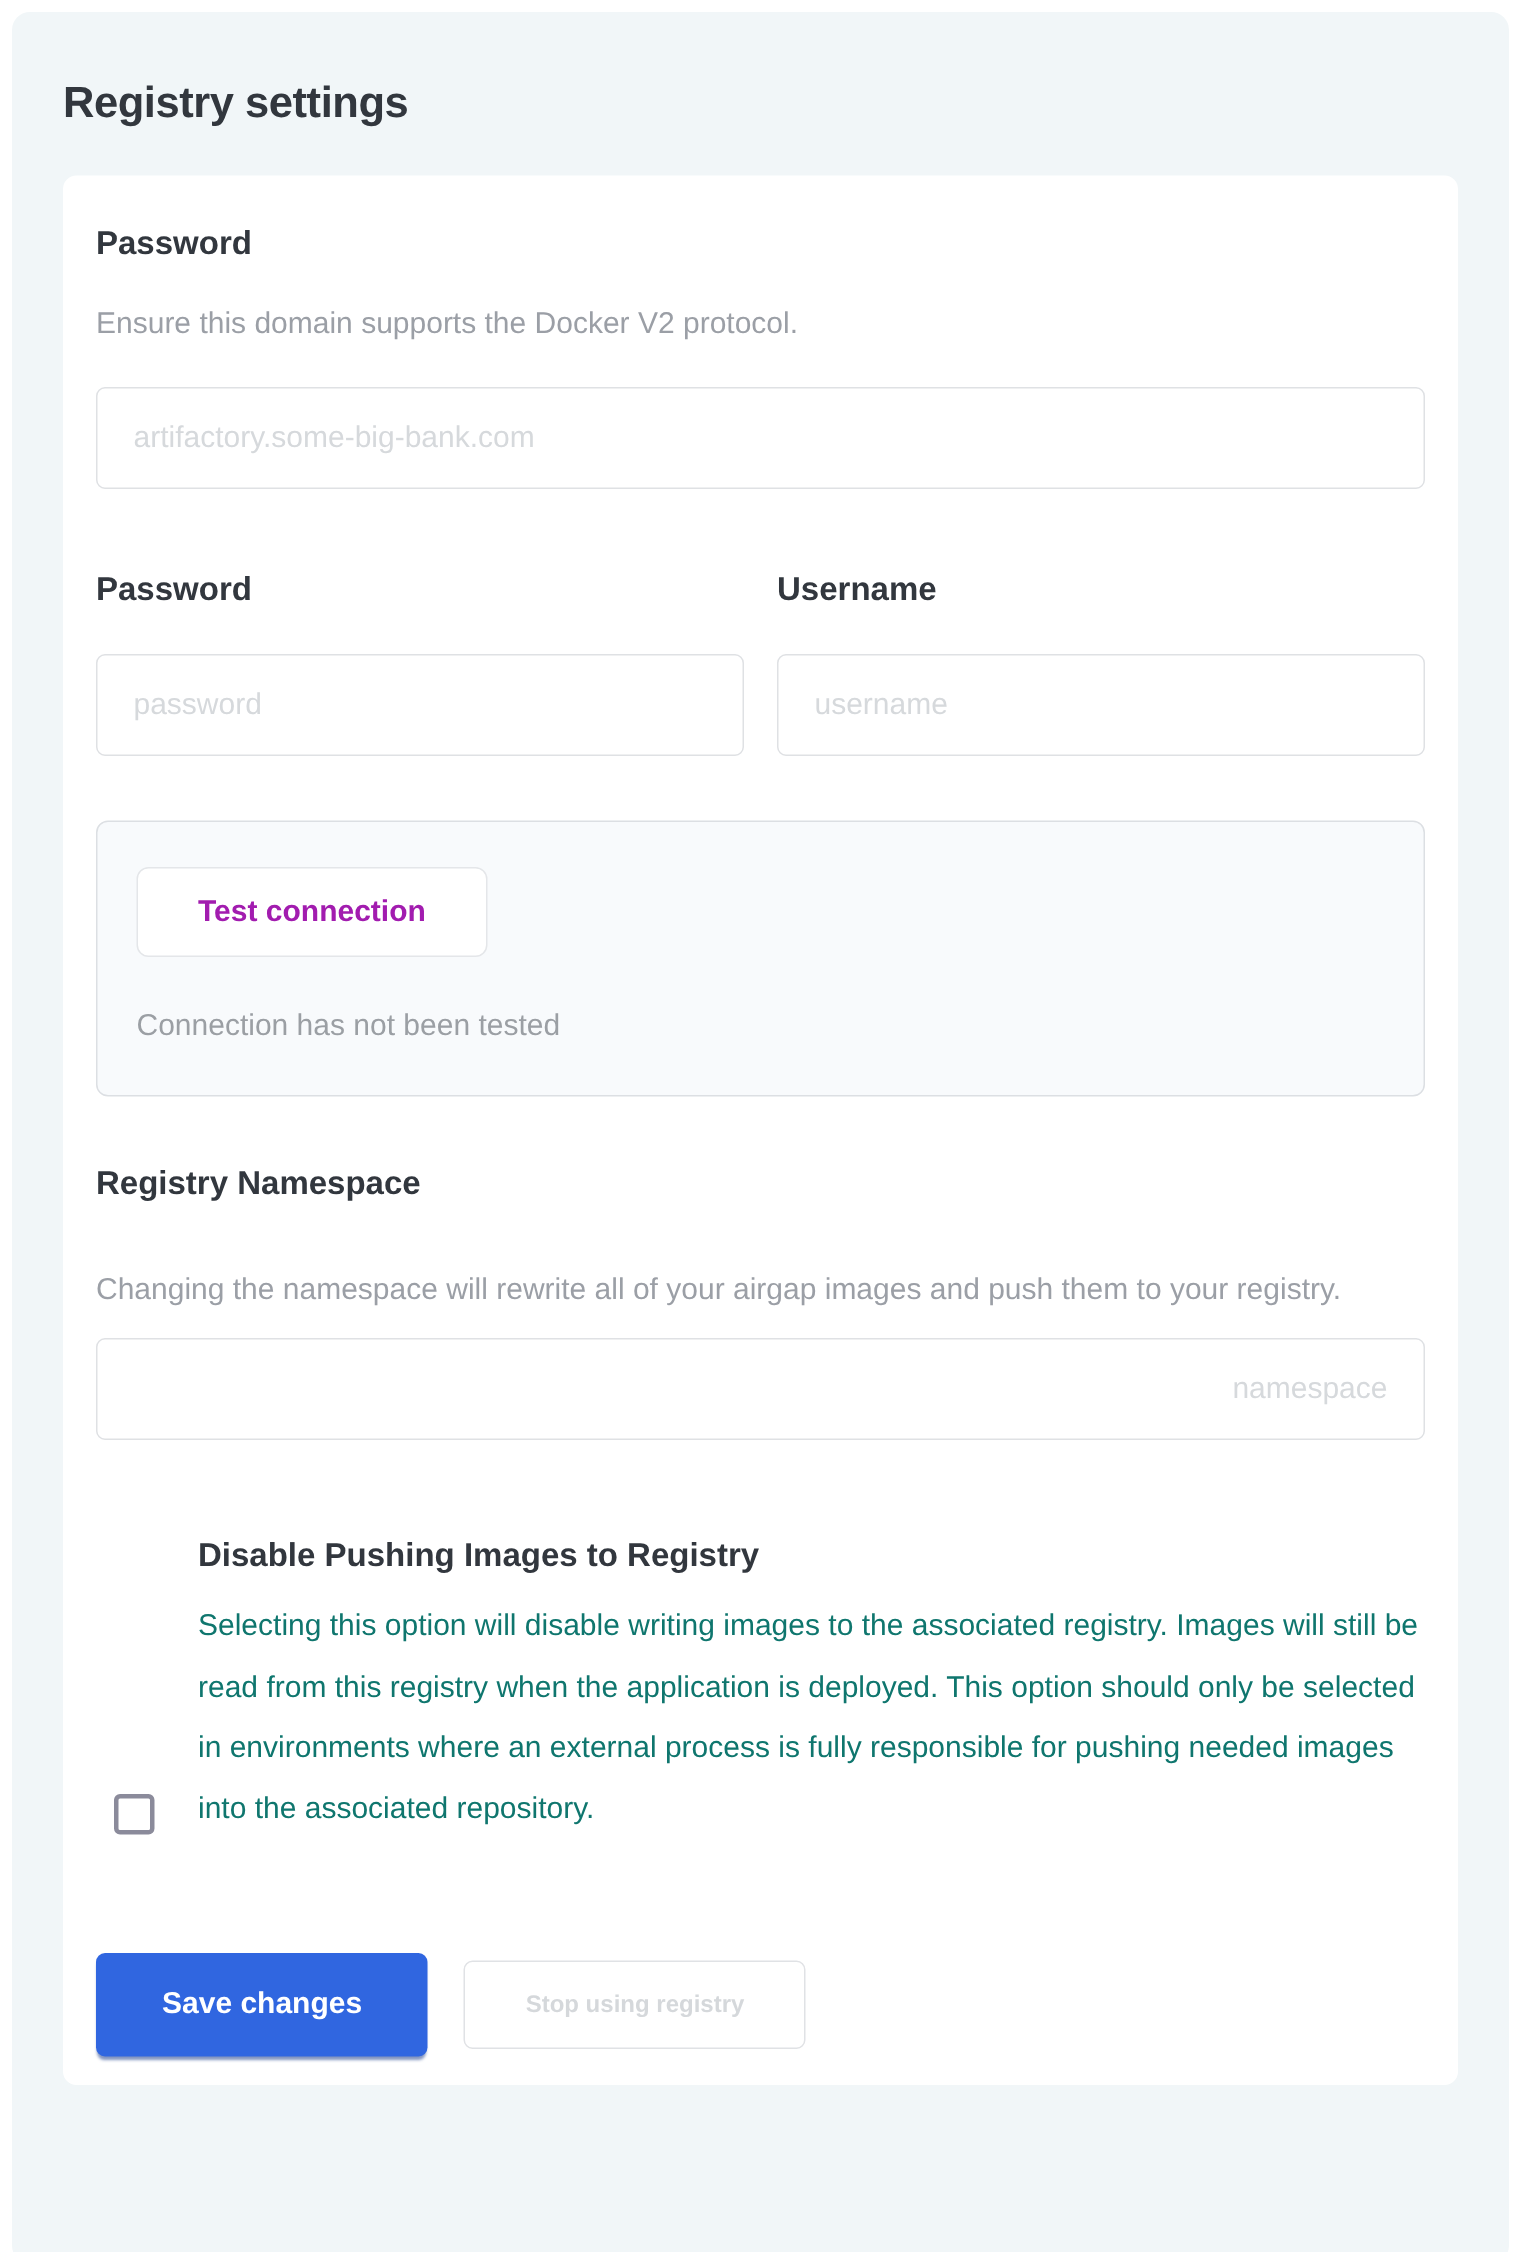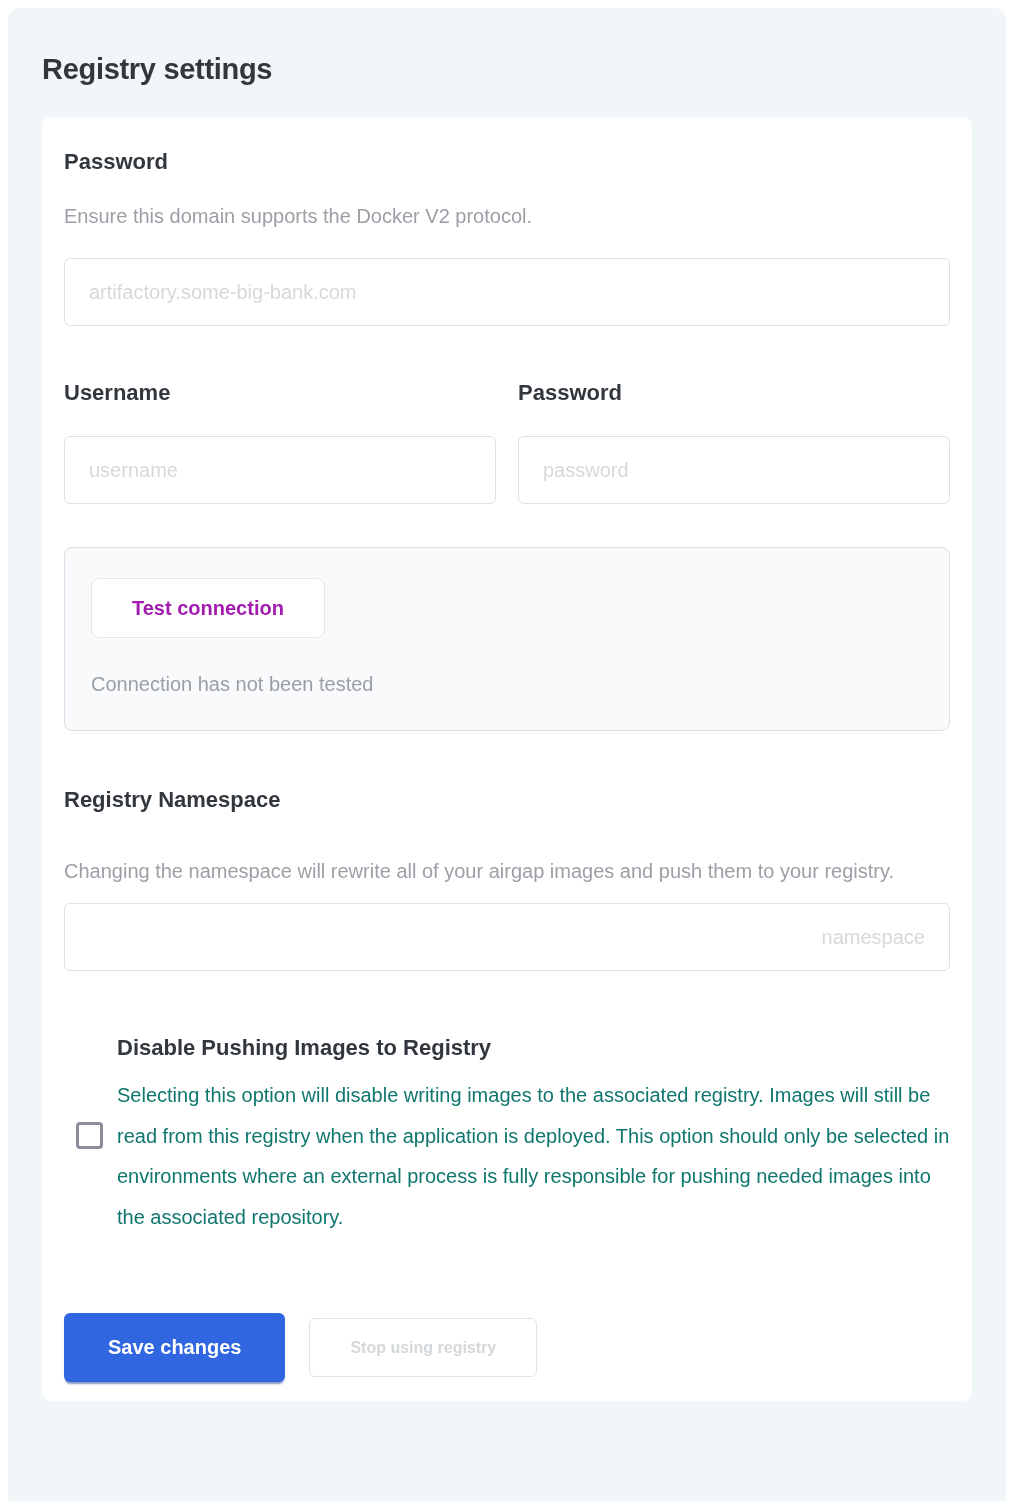--- a/index.html
+++ b/index.html
@@ -87,26 +87,27 @@
     font-weight: 700;
     color: #a21caf;
     cursor: not-allowed;
   }
   .test-status {
     margin-top: 32px;
     font-size: 20px;
     color: #9b9fa4;
     line-height: 28px;
   }
-  .section-gap { margin-top: 55px; }
+  .section-gap { margin-top: 44px; }
   .checkbox-row {
     margin-top: 62px;
     display: flex;
-    align-items: center;
+    align-items: flex-end;
     padding-left: 8px;
+    gap: 15px;
   }
   .checkbox {
     flex: 0 0 auto;
     width: 27px; height: 27px;
     border: 3px solid #8b8b9b;
     border-radius: 4px;
     background: #ffffff;
     margin-right: 14px;
     appearance: none;
     -webkit-appearance: none;
@@ -165,26 +166,26 @@
   <h1 class="page-title">Registry settings</h1>
 
   <div class="card">
 
     <div class="field-label">Password</div>
     <div class="help-text tight">Ensure this domain supports the Docker V2 protocol.</div>
     <input class="text-input" type="text" placeholder="artifactory.some-big-bank.com" style="">
 
     <div class="two-col">
       <div>
+        <div class="field-label">Password</div>
+        <input class="text-input" type="password" placeholder="password" style="">
+      </div>
+      <div>
         <div class="field-label">Username</div>
         <input class="text-input" type="text" placeholder="username" style="">
-      </div>
-      <div>
-        <div class="field-label">Password</div>
-        <input class="text-input" type="password" placeholder="password" style="">
       </div>
     </div>
 
     <div class="test-panel">
       <button class="test-connection-btn" disabled="">Test connection</button>
       <div class="test-status">Connection has not been tested</div>
     </div>
 
     <div class="field-label section-gap">Registry Namespace</div>
     <div class="help-text" style="margin-top:37px;">Changing the namespace will rewrite all of your airgap images and push them to your registry.</div>

